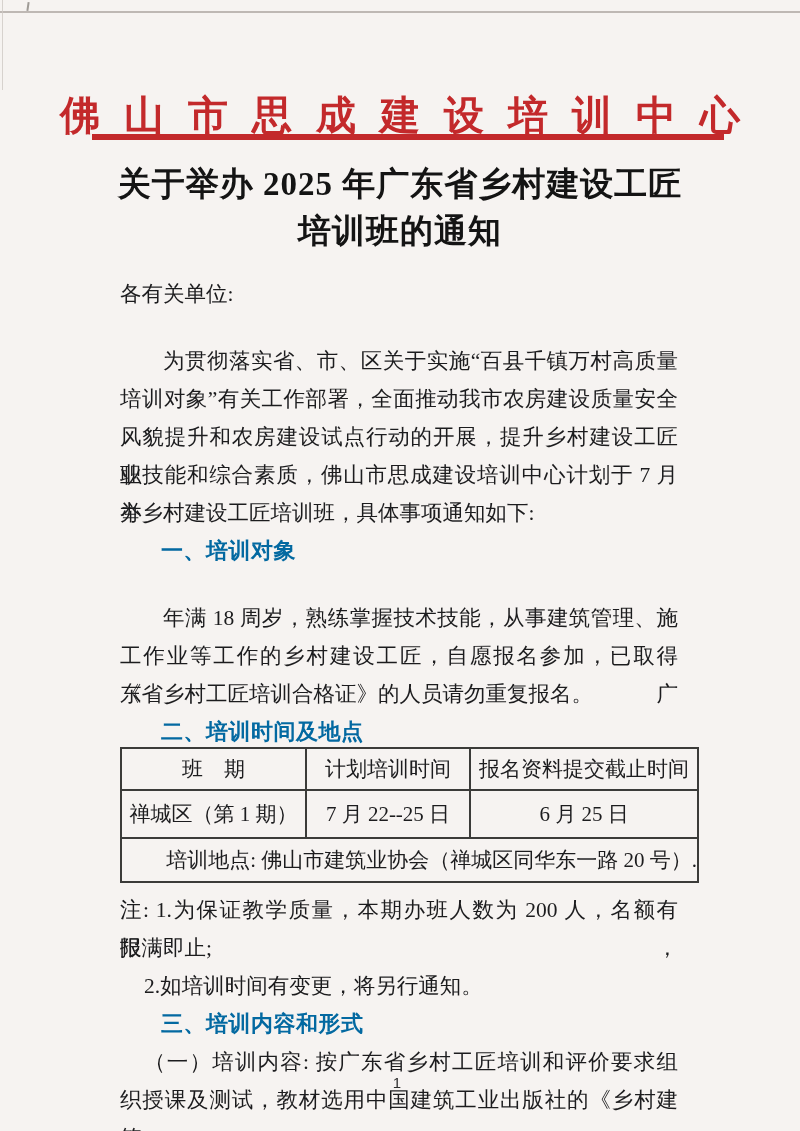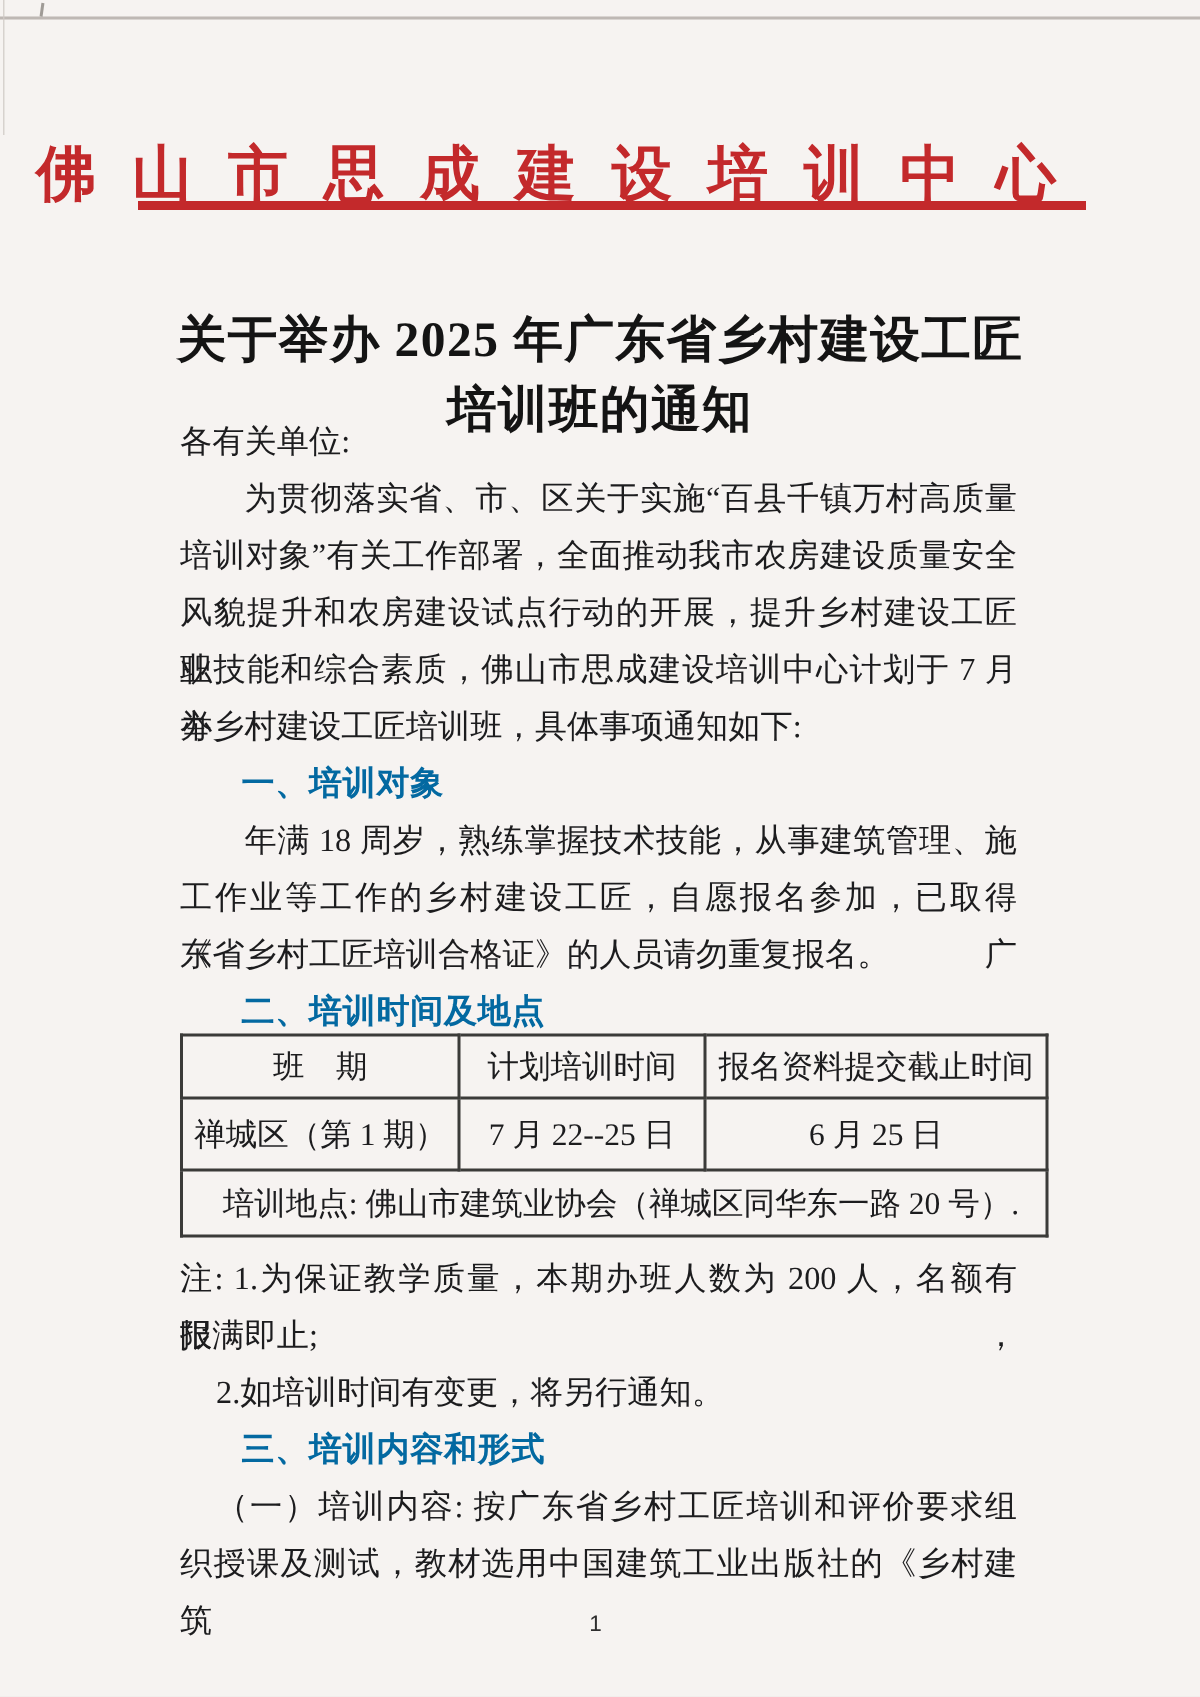--- a/index.html
+++ b/index.html
@@ -24,48 +24,48 @@
     position:absolute;top:2px;left:27px;width:2px;height:9px;
     background:#8a8480;opacity:.8;transform:rotate(8deg);
   }
   .scan-left-line{
     position:absolute;top:0;left:2px;width:1px;height:90px;
     background:#cfc9c6;opacity:.8;
   }
   
   .org-name{
     position:absolute;top:88px;left:0;width:800px;
+    text-align:center;
     font-size:40px;font-weight:bold;
     letter-spacing:24px;text-indent:24px;
     color:#c3292b;
     white-space:nowrap;
   }
   .red-rule{
     position:absolute;top:134px;left:92px;
     width:632px;height:6px;
     background:#c3292b;
   }
   
   .doc-title{
     position:absolute;top:161px;left:0;width:800px;
     text-align:center;
     font-size:33px;font-weight:bold;color:#141414;
     line-height:47px;
     letter-spacing:1px;
-    margin-top:43px;
   }
   
   .content{
     position:absolute;top:275px;left:120px;width:558px;
     font-size:21.5px;line-height:38px;
     color:#1c1c1e;
   }
   .line{height:38px;overflow:visible;white-space:nowrap;}
   .j{white-space:normal;text-align:justify;text-align-last:justify;}
-  .ind{text-indent:43px;}
+  .ind{text-indent:43px;margin-top:29px;}
   .ind-sm{text-indent:24px;}
   .heading{
     font-family:"Liberation Sans", sans-serif;
     font-weight:bold;color:#0369a1;
     text-indent:41px;font-size:22px;letter-spacing:.5px;
   }
   
   table.schedule{
     border-collapse:collapse;
     width:577px;
@@ -74,21 +74,21 @@
     font-size:21px;
     color:#1c1c1e;
   }
   table.schedule td{
     border:2px solid #3b3b39;
     text-align:center;
     padding:0;
   }
   tr.hdr-row td{height:40px;}
   tr.data-row td{height:46px;margin-top:40px;}
-  tr.loc-row td{height:42px;text-align:center;padding-left:9px;}
+  tr.loc-row td{height:42px;text-align:right;padding-left:9px;}
   td.c2-data{text-align:left;padding-left:14px;}
   .notes-gap{height:8px;}
   
   .page-number{
     position:absolute;top:1074px;left:0;width:794px;
     text-align:center;
     font-size:15px;color:#2e2e2e;
     font-family:"Liberation Sans", sans-serif;
   }
 </style>

